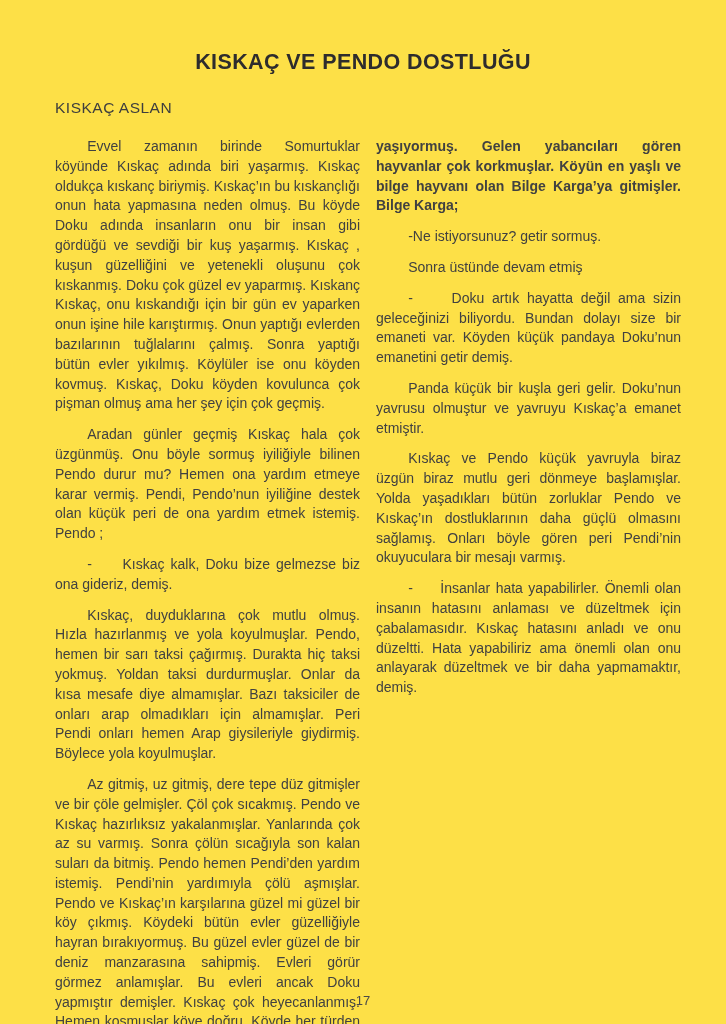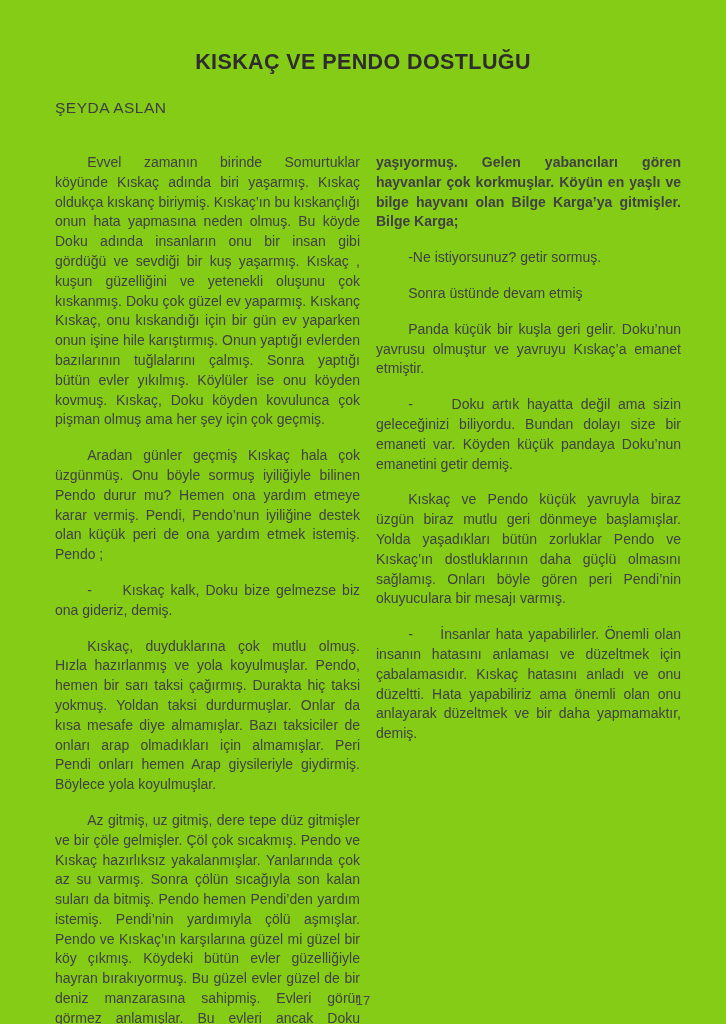--- a/index.html
+++ b/index.html
@@ -4,21 +4,21 @@
 <style>
   html, body {
     margin: 0;
     padding: 0;
     background: #ffffff;
   }
   .page {
     position: relative;
     width: 726px;
     height: 1024px;
-    background: #84cc16;
+    background: #fde047;
     font-family: "Liberation Sans", sans-serif;
     color: #404040;
     box-sizing: border-box;
     overflow: hidden;
   }
   .doc-title {
     margin: 0;
     padding-top: 50px;
     text-align: center;
     font-size: 21.5px;
@@ -39,21 +39,21 @@
   }
   .col {
     width: 305px;
     flex: 0 0 305px;
     font-size: 14px;
     line-height: 19.8px;
     text-align: justify;
     color: #414141;
   }
   .para {
-    margin: 16px 0 11px 0;
+    margin: 0 0 11px 0;
     text-indent: 2.3em;
     hyphens: manual;
   }
   .para.no-indent {
     text-indent: 0;
     font-weight: bold;
   }
   .page-number {
     position: absolute;
     bottom: 16px;
@@ -62,37 +62,37 @@
     text-align: center;
     font-size: 13px;
     color: #4a4a4a;
   }
 </style>
 </head>
 <body>
 
 <div class="page">
   <h1 class="doc-title">KISKAÇ VE PENDO DOSTLUĞU</h1>
-  <div class="author">ŞEYDA ASLAN</div>
+  <div class="author">KISKAÇ ASLAN</div>
 
   <div class="cols">
     <div class="col">
 
     <p class="para">Evvel zamanın birinde Somurtuklar köyünde Kıskaç adında biri yaşarmış. Kıskaç oldukça kıskanç biriymiş. Kıskaç’ın bu kıskançlığı onun hata yapmasına neden olmuş. Bu köyde Doku adında insanların onu bir insan gibi gördüğü ve sevdiği bir kuş yaşarmış. Kıskaç , kuşun güzelliğini ve yetenekli oluşunu çok kıskanmış. Doku çok güzel ev yaparmış. Kıskanç Kıskaç, onu kıskandığı için bir gün ev yaparken onun işine hile karıştırmış. Onun yaptığı evlerden bazılarının tuğlalarını çalmış. Sonra yaptığı bütün evler yıkılmış. Köylüler ise onu köyden kovmuş. Kıskaç, Doku köyden kovulunca çok pişman olmuş ama her şey için çok geçmiş.</p>
         <p class="para">Aradan günler geçmiş Kıskaç hala çok üzgünmüş. Onu böyle sormuş iyiliğiyle bilinen Pendo durur mu? Hemen ona yardım etmeye karar vermiş. Pendi, Pendo’nun iyiliğine destek olan küçük peri de ona yardım etmek istemiş. Pendo ;</p>
         <p class="para">-&nbsp;&nbsp;&nbsp;&nbsp;&nbsp;Kıskaç kalk, Doku bize gelmezse biz ona gideriz, demiş.</p>
         <p class="para">Kıskaç, duyduklarına çok mutlu olmuş.  Hızla hazırlanmış ve yola koyulmuşlar. Pendo, hemen bir sarı taksi çağırmış. Durakta hiç taksi yokmuş. Yoldan taksi durdurmuşlar. Onlar da kısa mesafe diye almamışlar. Bazı taksiciler de onları arap olmadıkları için almamışlar. Peri Pendi onları hemen Arap giysileriyle giydirmiş. Böylece yola koyulmuşlar.</p>
         <p class="para">Az gitmiş, uz gitmiş, dere tepe düz gitmişler ve bir çöle gelmişler. Çöl çok sıcakmış. Pendo ve Kıskaç hazırlıksız yakalanmışlar. Yanlarında çok az su varmış. Sonra çölün sıcağıyla son kalan suları da bitmiş. Pendo hemen Pendi’den yardım istemiş. Pendi’nin yardımıyla çölü aşmışlar. Pendo ve Kıskaç’ın karşılarına güzel mi güzel bir köy çıkmış. Köydeki bütün evler güzelliğiyle hayran bırakıyormuş. Bu güzel evler güzel de bir deniz manzarasına sahipmiş. Evleri görür görmez anlamışlar. Bu evleri ancak Doku yapmıştır demişler. Kıskaç çok heyecanlanmış. Hemen koşmuşlar köye doğru. Köyde her türden hayvanlar ve insanlar mutluluk içinde</p>
       </div>
     <div class="col">
 
     <p class="para no-indent">yaşıyormuş. Gelen yabancıları gören hayvanlar çok korkmuşlar. Köyün en yaşlı ve bilge hayvanı olan Bilge Karga’ya gitmişler. Bilge Karga;</p>
         <p class="para">-Ne istiyorsunuz? getir sormuş.</p>
         <p class="para">Sonra üstünde devam etmiş</p>
+        <p class="para">-&nbsp;&nbsp;&nbsp;&nbsp;&nbsp;Doku artık hayatta değil ama sizin geleceğinizi biliyordu. Bundan dolayı size bir emaneti var. Köyden küçük pandaya Doku’nun emanetini getir demiş.</p>
         <p class="para">Panda küçük bir kuşla geri gelir. Doku’nun yavrusu olmuştur ve yavruyu Kıskaç’a emanet etmiştir.</p>
-        <p class="para">-&nbsp;&nbsp;&nbsp;&nbsp;&nbsp;Doku artık hayatta değil ama sizin geleceğinizi biliyordu. Bundan dolayı size bir emaneti var. Köyden küçük pandaya Doku’nun emanetini getir demiş.</p>
         <p class="para">Kıskaç ve Pendo küçük yavruyla biraz üzgün biraz mutlu geri dönmeye başlamışlar. Yolda yaşadıkları bütün zorluklar Pendo ve Kıskaç’ın dostluklarının daha güçlü olmasını sağlamış. Onları böyle gören peri Pendi’nin okuyuculara bir mesajı varmış.</p>
         <p class="para">-&nbsp;&nbsp;&nbsp;&nbsp;&nbsp;İnsanlar hata yapabilirler. Önemli olan insanın hatasını anlaması ve düzeltmek için çabalamasıdır. Kıskaç hatasını anladı ve onu düzeltti. Hata yapabiliriz ama önemli olan onu anlayarak düzeltmek ve bir daha yapmamaktır, demiş.</p>
       </div>
   </div>
 
   <div class="page-number">17</div>
 </div>
 
 </body></html>

